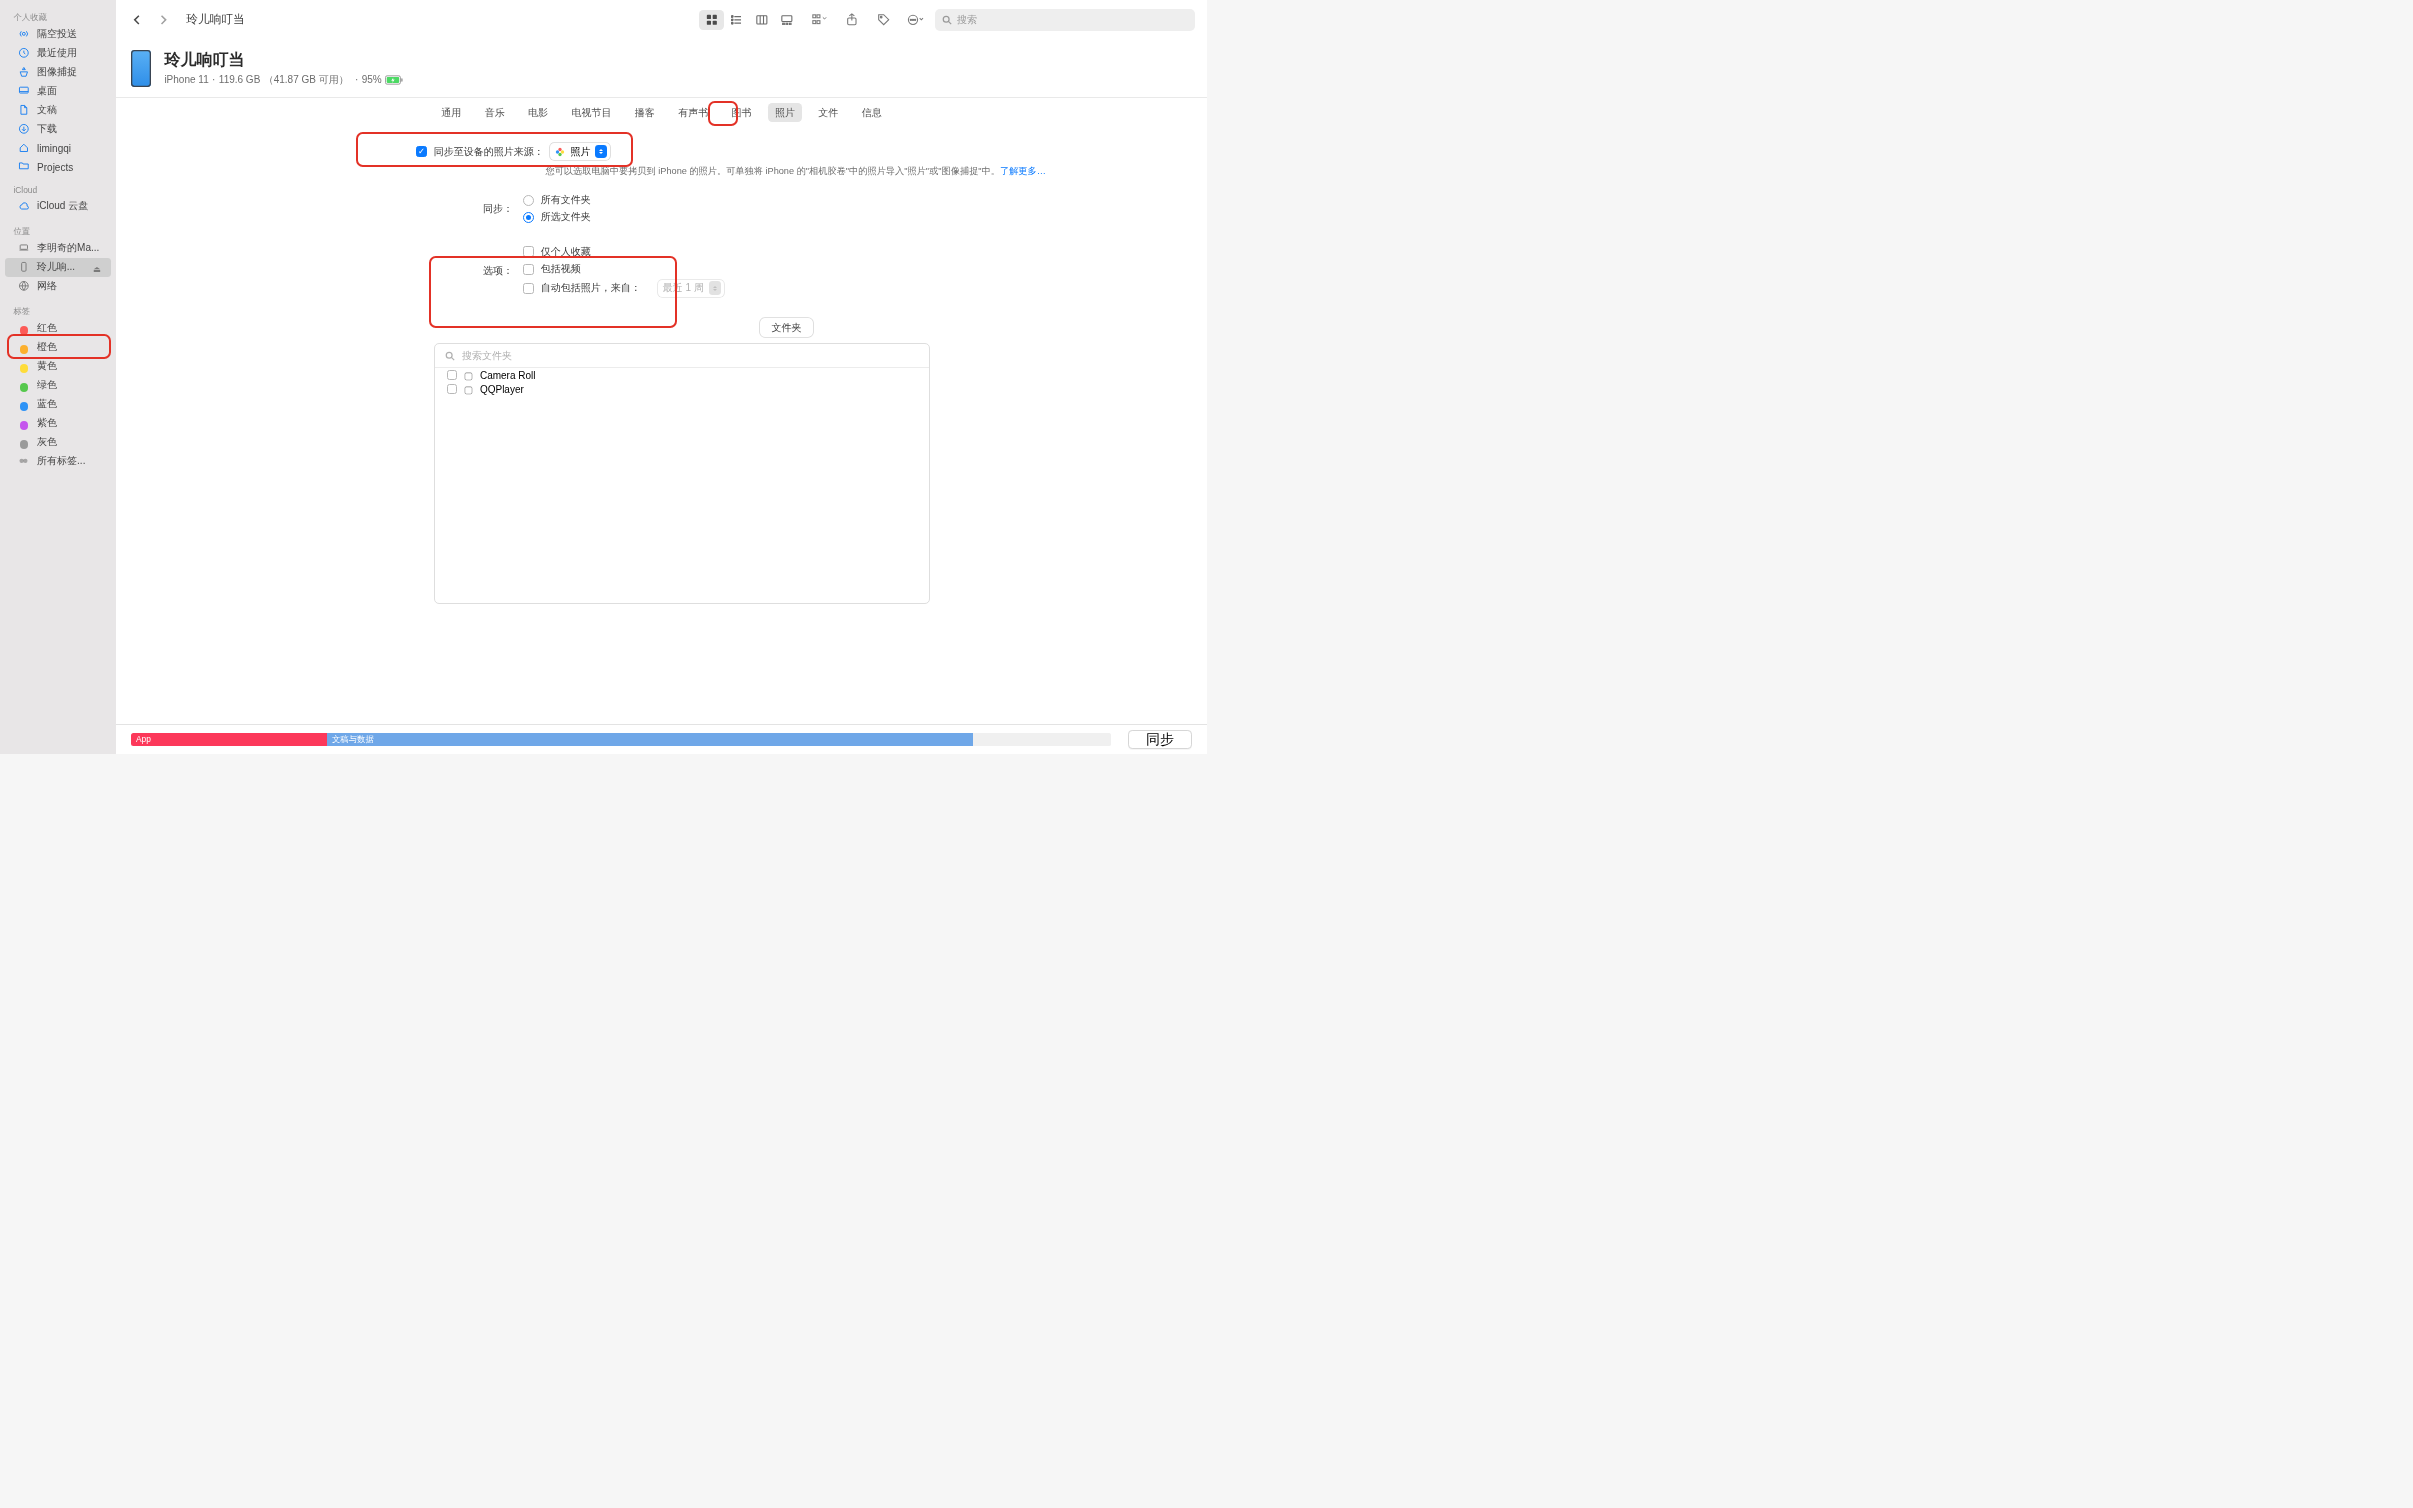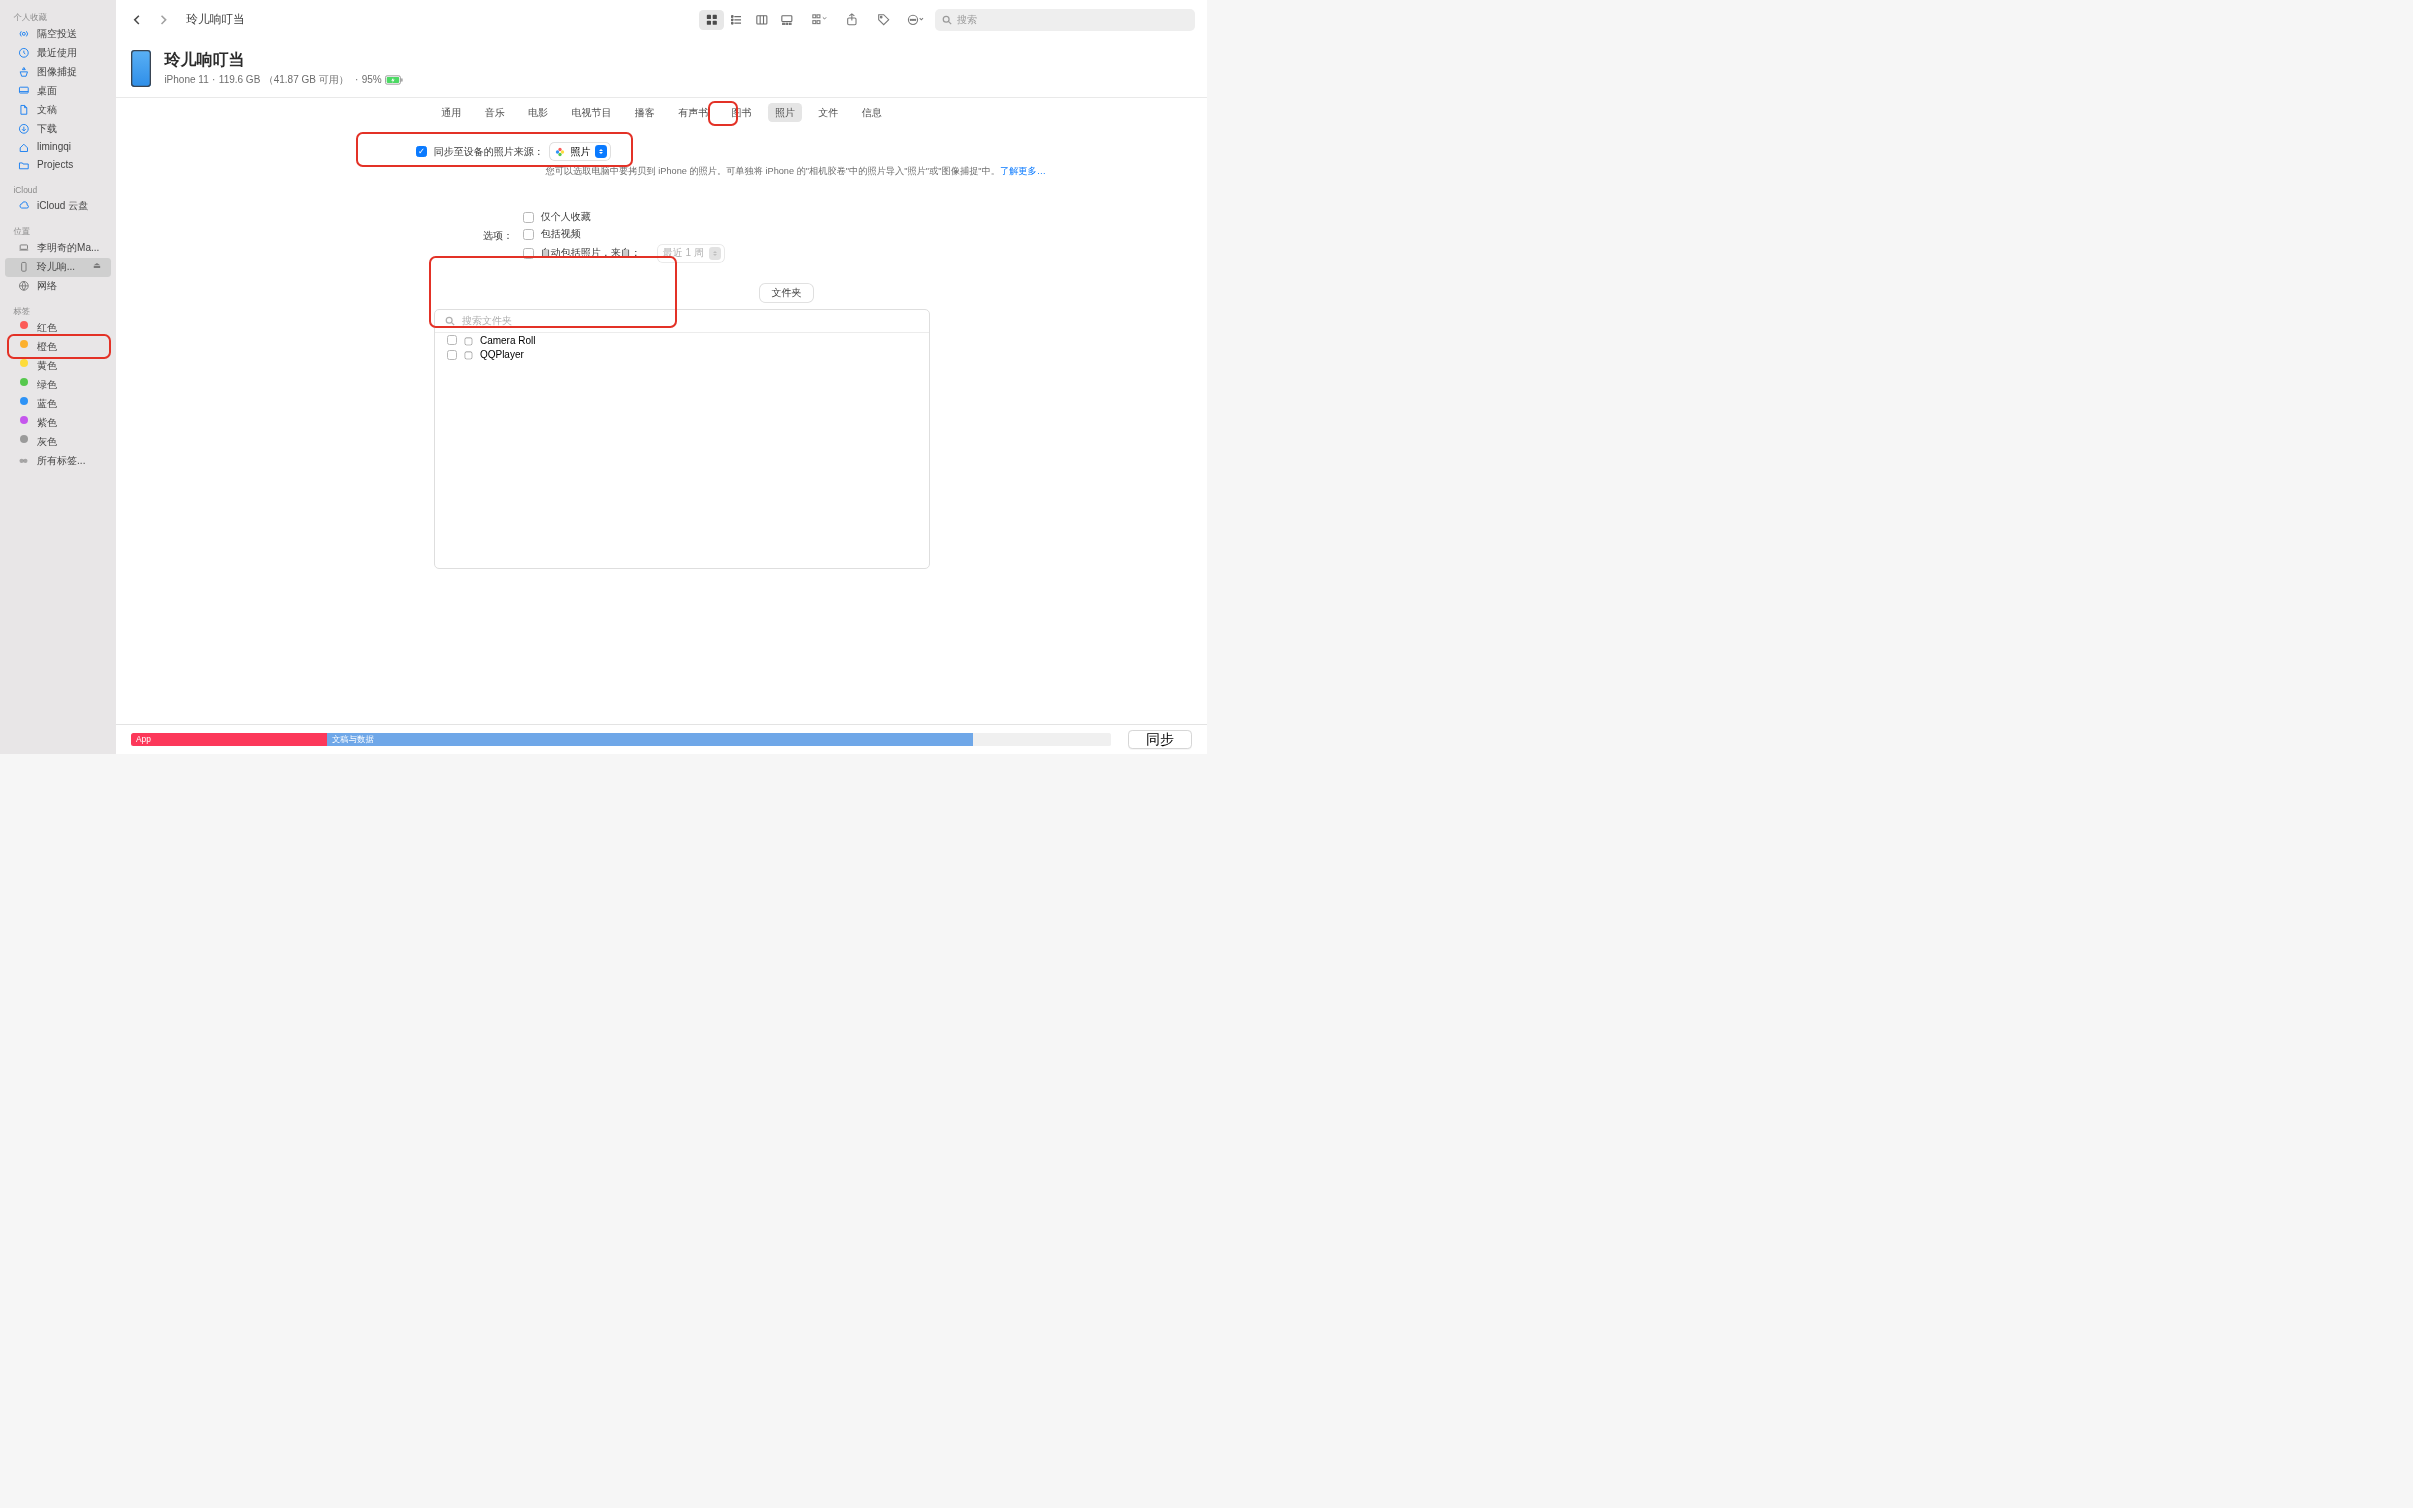--- a/index.html
+++ b/index.html
@@ -1,20 +1,20 @@
 <!DOCTYPE html>
 <html style="font-size:13.4px"><head>
 <meta charset="utf-8">
 <style>
 * { margin: 0; padding: 0; box-sizing: border-box; font-family: -apple-system, "SF Pro Text", "Helvetica Neue", sans-serif; }
 body { width: 1207px; height: 754px; background: #f6f6f6; transform-origin: top left; display: flex; overflow: hidden; }
 .sidebar { width: 116px; background: #e8e6e7; height: 100%; overflow-y: auto; padding: 6.7px 0; }
 .sb-section { margin-bottom: 5px; }
 .sb-header { font-size: 8.4px; color: #8a8a8a; padding: 5px 13.4px 1.7px; font-weight: 500; }
-.sb-item { display: flex; align-items: flex-start; padding: 2.5px 10px 2.5px 17px; font-size: 10px; color: #454545; cursor: default; gap: 6.7px; position: relative; }
+.sb-item { display: flex; align-items: flex-end; padding: 2.5px 10px 2.5px 17px; font-size: 10px; color: #454545; cursor: default; gap: 6.7px; position: relative; }
 .sb-item.selected { background: #cfcfcf; border-radius: 3.4px; margin: 0 5px; padding-left: 11.7px; }
 .sb-icon { width: 13.4px; height: 13.4px; display: inline-flex; align-items: center; justify-content: center; color: #1a7ff0; flex-shrink: 0; }
 .sb-icon svg { width: 11.7px; height: 11.7px; }
 .tag-dot { width: 8.4px; height: 8.4px; border-radius: 50%; margin-left: 2.5px; margin-right: 2.5px; }
 .eject { margin-left: auto; color: #7a7a7a; font-size: 8.4px; }
 .main { flex: 1; display: flex; flex-direction: column; background: #fff; }
 .toolbar { height: 40px; display: flex; align-items: center; padding: 0 11.7px; gap: 8.4px; border-bottom: 0.8px solid transparent; }
 .nav-arrow { width: 18.4px; height: 18.4px; display: flex; align-items: center; justify-content: center; color: #a0a0a0; border-radius: 4.2px; }
 .nav-arrow.enabled { color: #4a4a4a; }
 .toolbar-title { font-size: 11.7px; font-weight: 500; color: #3c3c3c; margin-left: 5px; }
@@ -368,20 +368,33 @@
                 <circle cx="3" cy="6" r="2" fill="#2e93f6"></circle>
               </svg>
             </span>
           <span>照片</span>
           <span class="popup-arrows"></span>
         </div>
       </div>
       <div class="help-text" style="padding-left:0;text-align:center;"><span>您可以选取电脑中要拷贝到 iPhone 的照片。可单独将 iPhone 的"相机胶卷"中的照片导入"照片"或"图像捕捉"中。</span><a href="#">了解更多…</a></div>
 
       <div class="aligned-group">
+        <div class="opt-row">
+          <div class="opt-label">同步：</div>
+          <div style="display:flex;flex-direction:column;gap:3.4px">
+            <div class="row" style="margin:0">
+                <span class="radio"></span>
+                <span class="label-text">所有文件夹</span>
+              </div>
+            <div class="row" style="margin:0">
+                <span class="radio checked"></span>
+                <span class="label-text">所选文件夹</span>
+              </div>
+          </div>
+        </div>
         <div style="height:17px"></div>
         <div class="opt-row">
           <div class="opt-label">选项：</div>
           <div style="display:flex;flex-direction:column;gap:3.4px">
             <div class="row" style="margin:0">
                 <span class="checkbox"></span>
                 <span class="label-text">仅个人收藏</span>
               </div>
             <div class="row" style="margin:0">
                 <span class="checkbox"></span>

